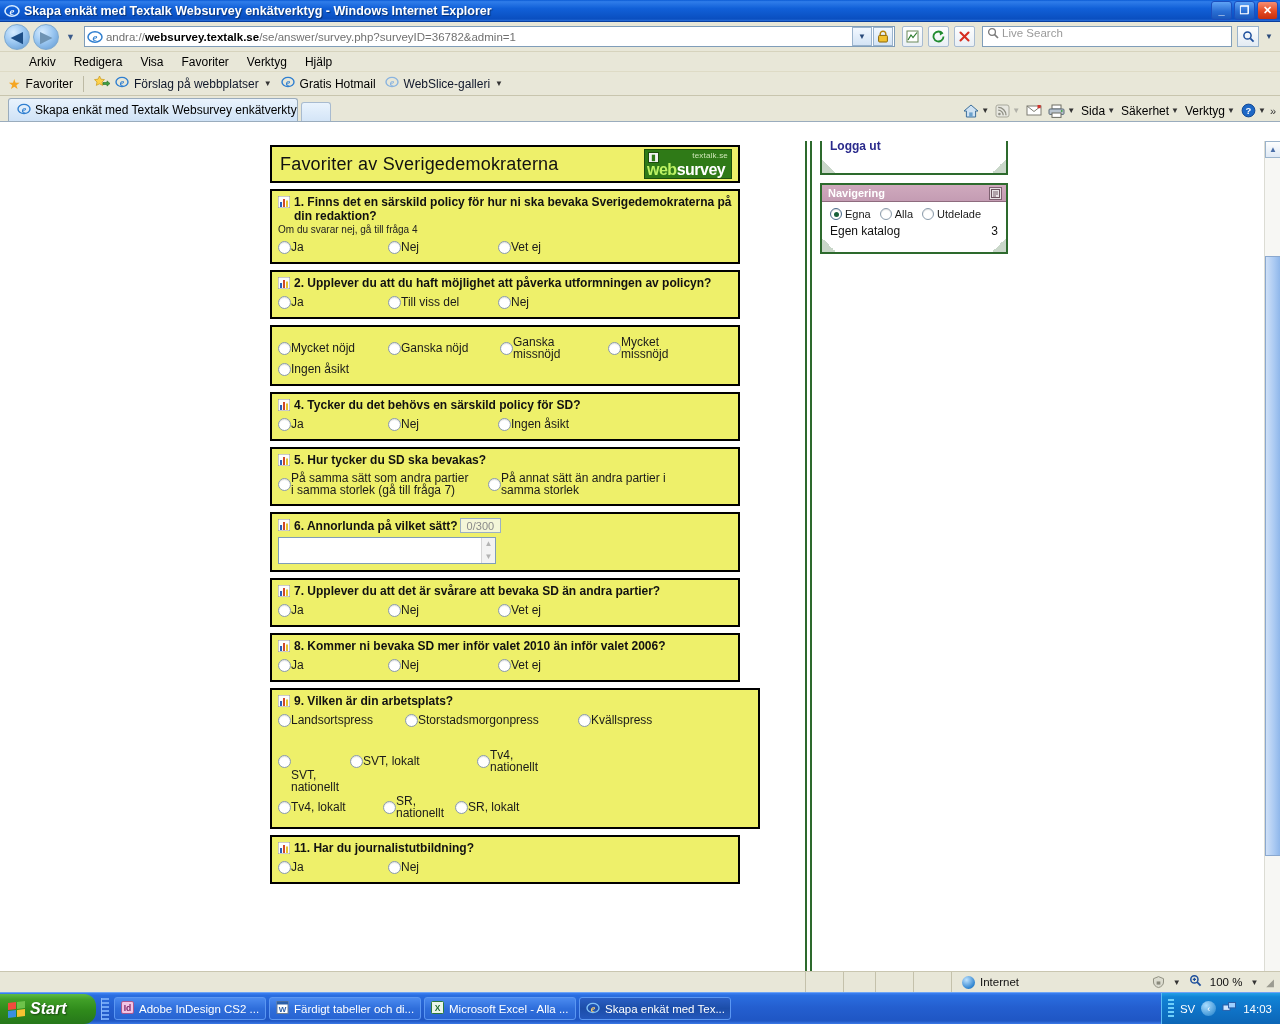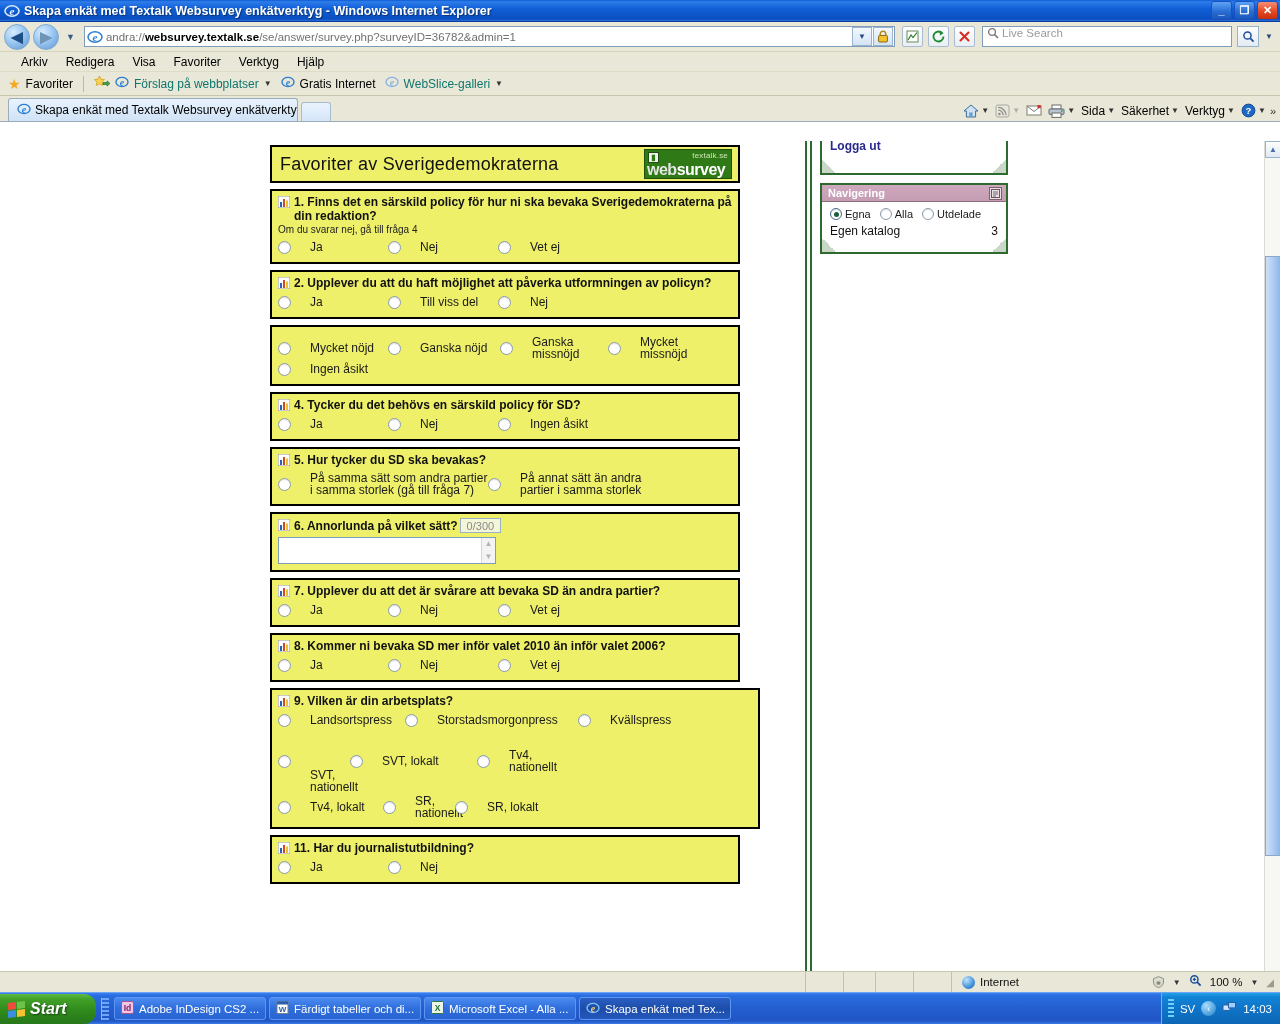--- a/index.html
+++ b/index.html
@@ -81,31 +81,31 @@
   .searchgo {
     width: 22px; height: 21px; border: 1px solid #9ab3cc; margin-left: 2px;
     background: linear-gradient(to bottom,#fdfefe,#e3ebf3);
     display: flex; align-items: center; justify-content: center; flex: 0 0 22px;
   }
   .search-caret { color: #2a4a7a; font-size: 8px; padding: 0 3px; }
 
   
   .menubar {
     height: 20px; background: #e8e7d8; display: flex; align-items: center;
-    padding-left: 12px; gap: 0px; border-bottom: 1px solid #dedbc6;
+    padding-left: 20px; gap: 0px; border-bottom: 1px solid #dedbc6;
   }
   .menubar span { padding: 0 9px; font-size: 12px; color: #000; }
 
   
   .favbar {
     height: 24px; background: #e8e7d8; display: flex; align-items: center;
     padding-left: 8px; gap: 5px; border-bottom: 1px solid #c8c5ae;
   }
   .favbar .lbl { font-size: 12px; color: #000; }
-  .favbar .lbl.grey { color: #0f766e; }
+  .favbar .lbl.grey { color: #0f172a; }
   .favsep { width: 1px; height: 16px; background: #bdbaa4; margin: 0 5px; }
   .star { color: #f5a623; font-size: 14px; line-height: 1; }
   .caret { color: #333; font-size: 8px; }
 
   
   .tabbar {
     height: 26px; background: #e8e7d8; display: flex; align-items: flex-end;
     padding-left: 8px; position: relative;
     border-bottom: 1px solid #9aacbd;
   }
@@ -163,40 +163,40 @@
   }
   .logo .badge {
     position: absolute; left: 3px; top: 2px; width: 11px; height: 11px;
     background: #f2f2f2; border: 1px solid #1d4f0d;
     color:#2f7a17; font-size:8px; line-height:10px; text-align:center; font-weight:bold;
   }
   .logo .wm {
     position: absolute; left: 2px; bottom: -1px; font-size: 16px; font-weight: bold;
     letter-spacing: -.5px;
   }
-  .logo .wm .w { color: #e5e5e5; }
+  .logo .wm .w { color: #bef264; }
   .logo .wm .s { color: #ffffff; }
 
   .q {
     background: #eef06a; border: 2px solid #000; margin-top: 6px;
     padding: 4px 6px 6px 6px; width: 470px;
   }
   .q.wide { width: 490px; }
   .q-title {
     font-size: 12px; font-weight: bold; color: #111; line-height: 14px;
     display: flex; align-items: flex-start; gap: 4px;
   }
   .q-title .txt { flex: 1; }
   .chart-icon {
     width: 12px; height: 12px; flex: 0 0 12px; margin-top: 1px;
     display: inline-block; position: relative;
   }
   .q-sub { font-size: 10px; color: #222; margin-top: 1px; }
   .opts { display: flex; flex-wrap: wrap; margin-top: 5px; }
-  .opt { display: flex; align-items: center; gap: 19px; font-size: 12px; color: #1a1a1a; margin-bottom: 2px; }
+  .opt { display: flex; align-items: center; gap: 0; font-size: 12px; color: #1a1a1a; margin-bottom: 2px; }
   .radio {
     width: 13px; height: 13px; border-radius: 50%;
     background: #ffffff; border: 1px solid #8a9bab; flex: 0 0 13px;
     box-shadow: inset 0 1px 1px rgba(0,0,0,.12);
   }
   .radio.sel { border-color:#4a6a8a; position: relative; }
   .radio.sel::after{
     content:''; position:absolute; left:3px; top:3px; width:5px; height:5px;
     border-radius:50%; background:#18603a;
   }
@@ -430,21 +430,21 @@
       </svg>
   </span>
   <span class="lbl grey">Förslag på webbplatser</span>
   <span class="caret">▼</span>
   <span style="margin-left:4px;">
     <svg width="14" height="14" viewBox="0 0 14 14">
         <ellipse cx="7" cy="7" rx="6" ry="4.6" fill="none" stroke="#2f7fd0" stroke-width="1.4"></ellipse>
         <text x="7" y="10.6" font-size="10" font-family="serif" font-style="italic" font-weight="bold" fill="#2f7fd0" text-anchor="middle">e</text>
       </svg>
   </span>
-  <span class="lbl">Gratis Internet</span>
+  <span class="lbl">Gratis Hotmail</span>
   <span style="margin-left:4px;">
     <svg width="14" height="14" viewBox="0 0 14 14">
         <ellipse cx="7" cy="7" rx="6" ry="4.6" fill="none" stroke="#8ab4df" stroke-width="1.4"></ellipse>
         <text x="7" y="10.6" font-size="10" font-family="serif" font-style="italic" font-weight="bold" fill="#8ab4df" text-anchor="middle">e</text>
       </svg>
   </span>
   <span class="lbl grey">WebSlice-galleri</span>
   <span class="caret">▼</span>
 </div>
 

